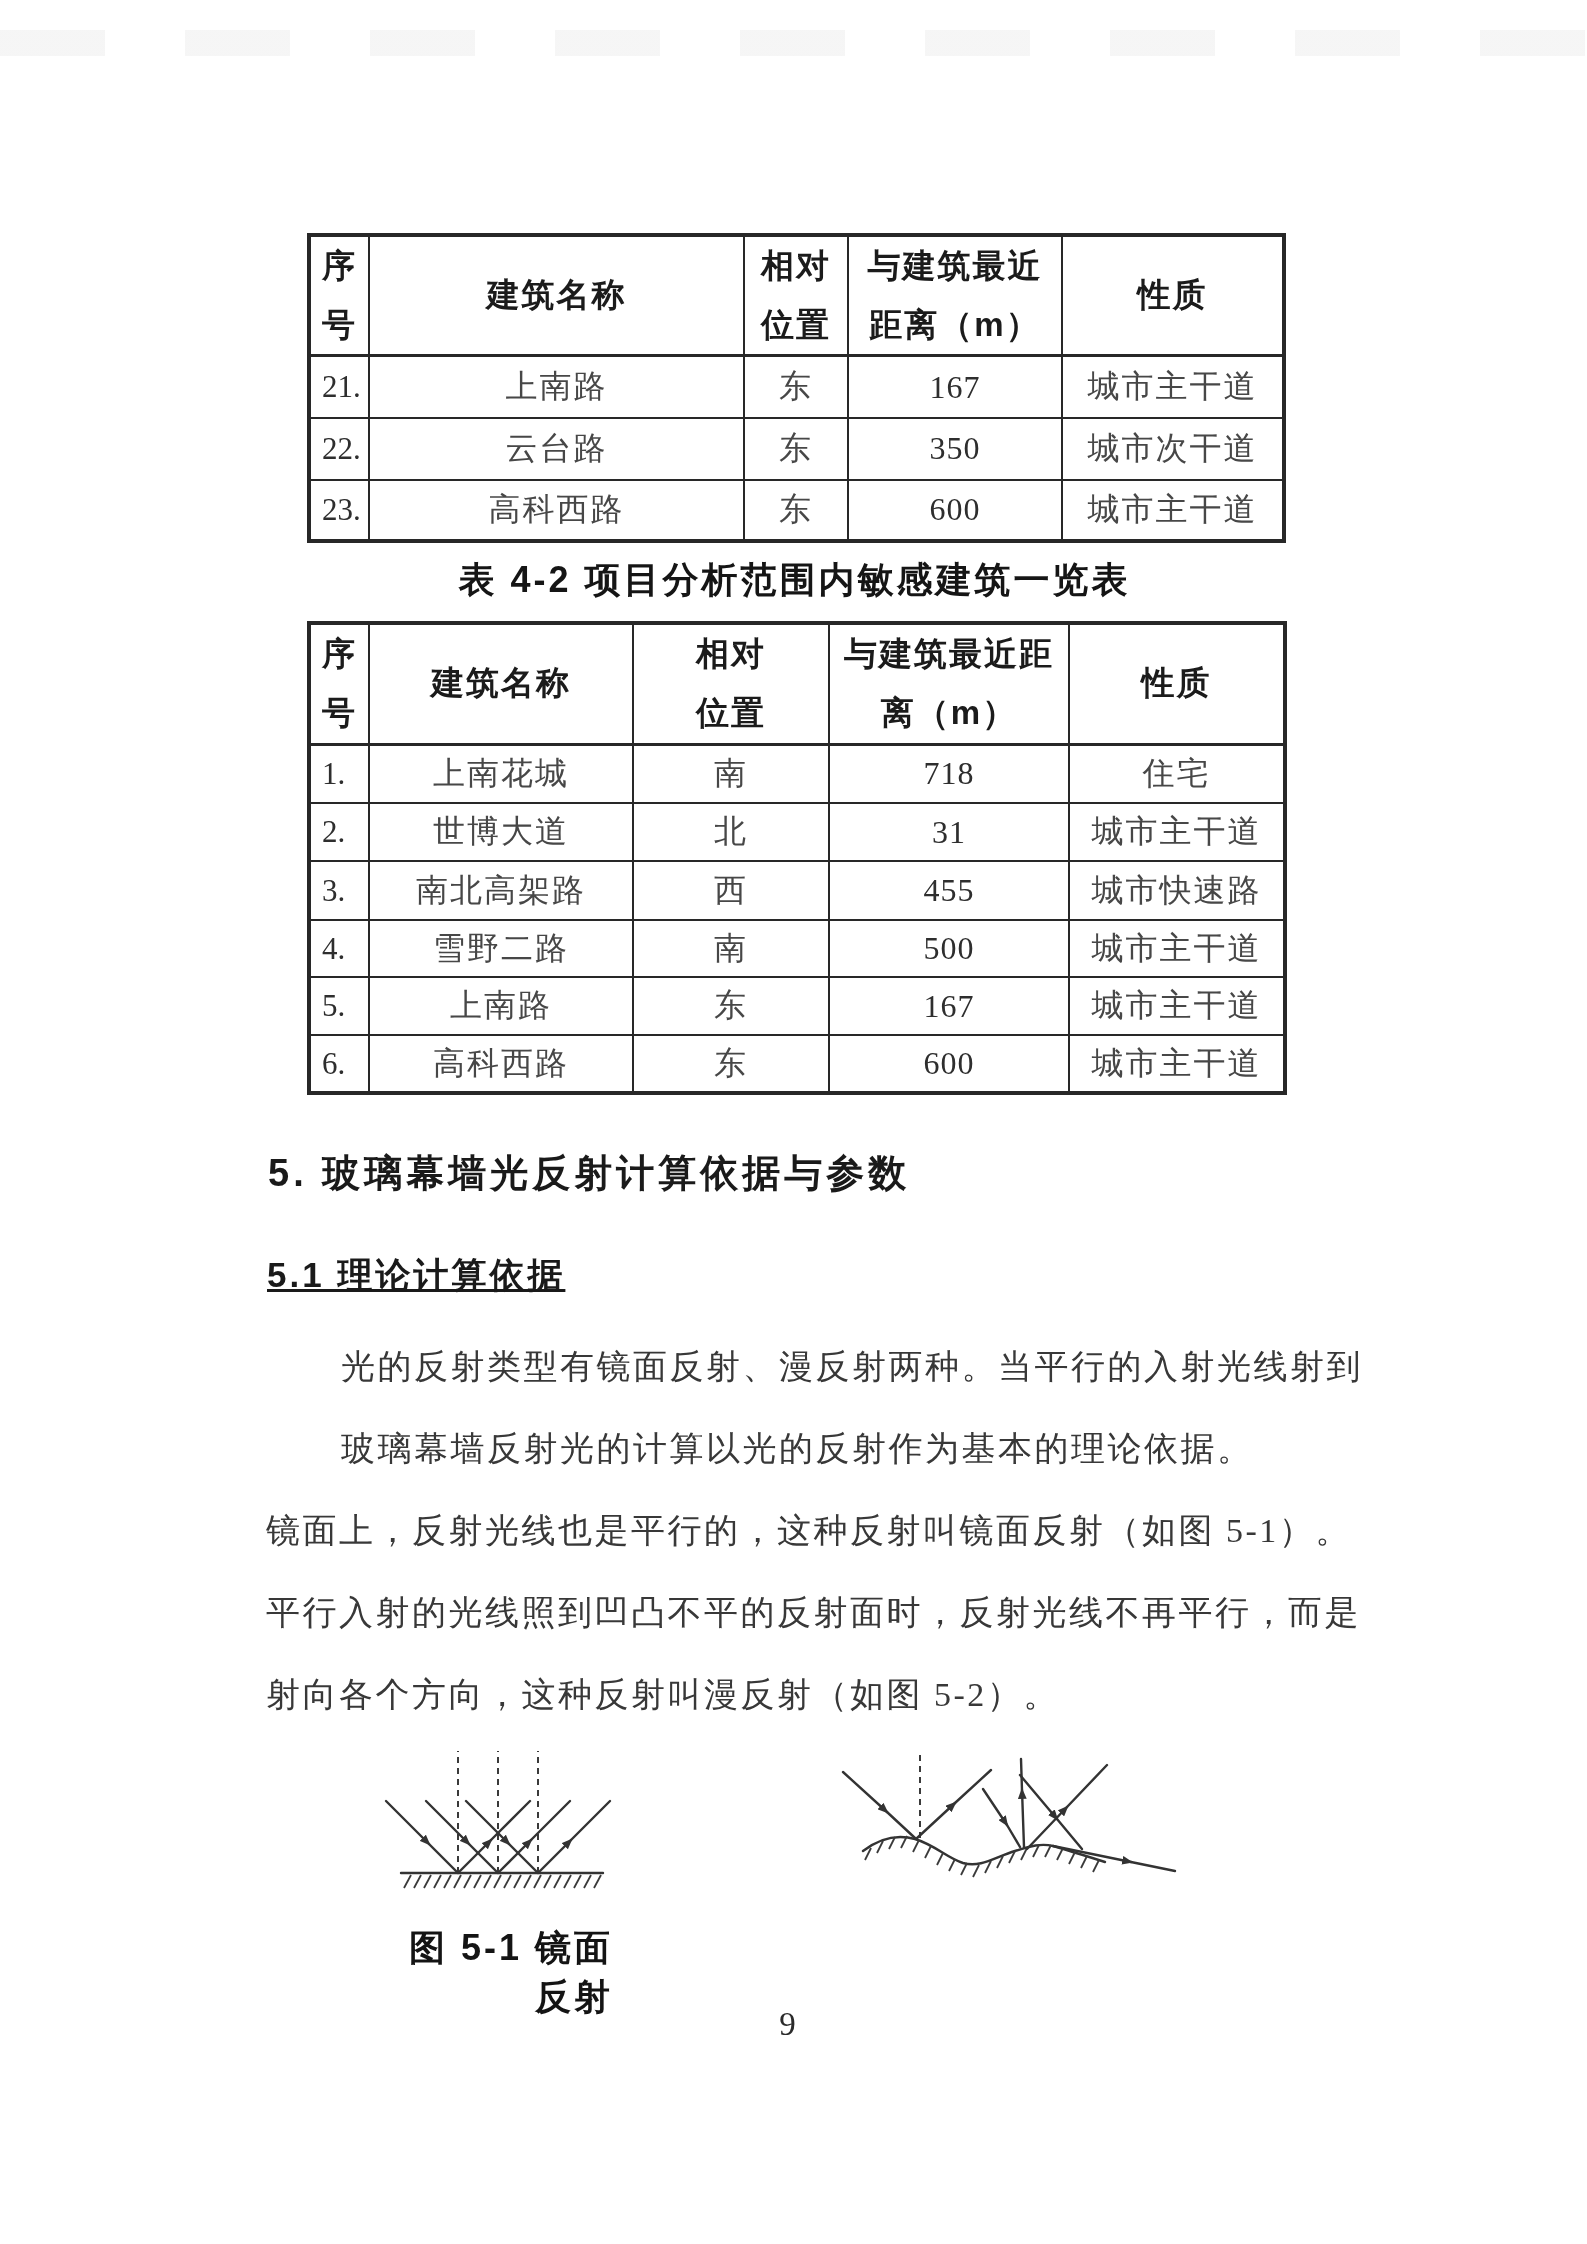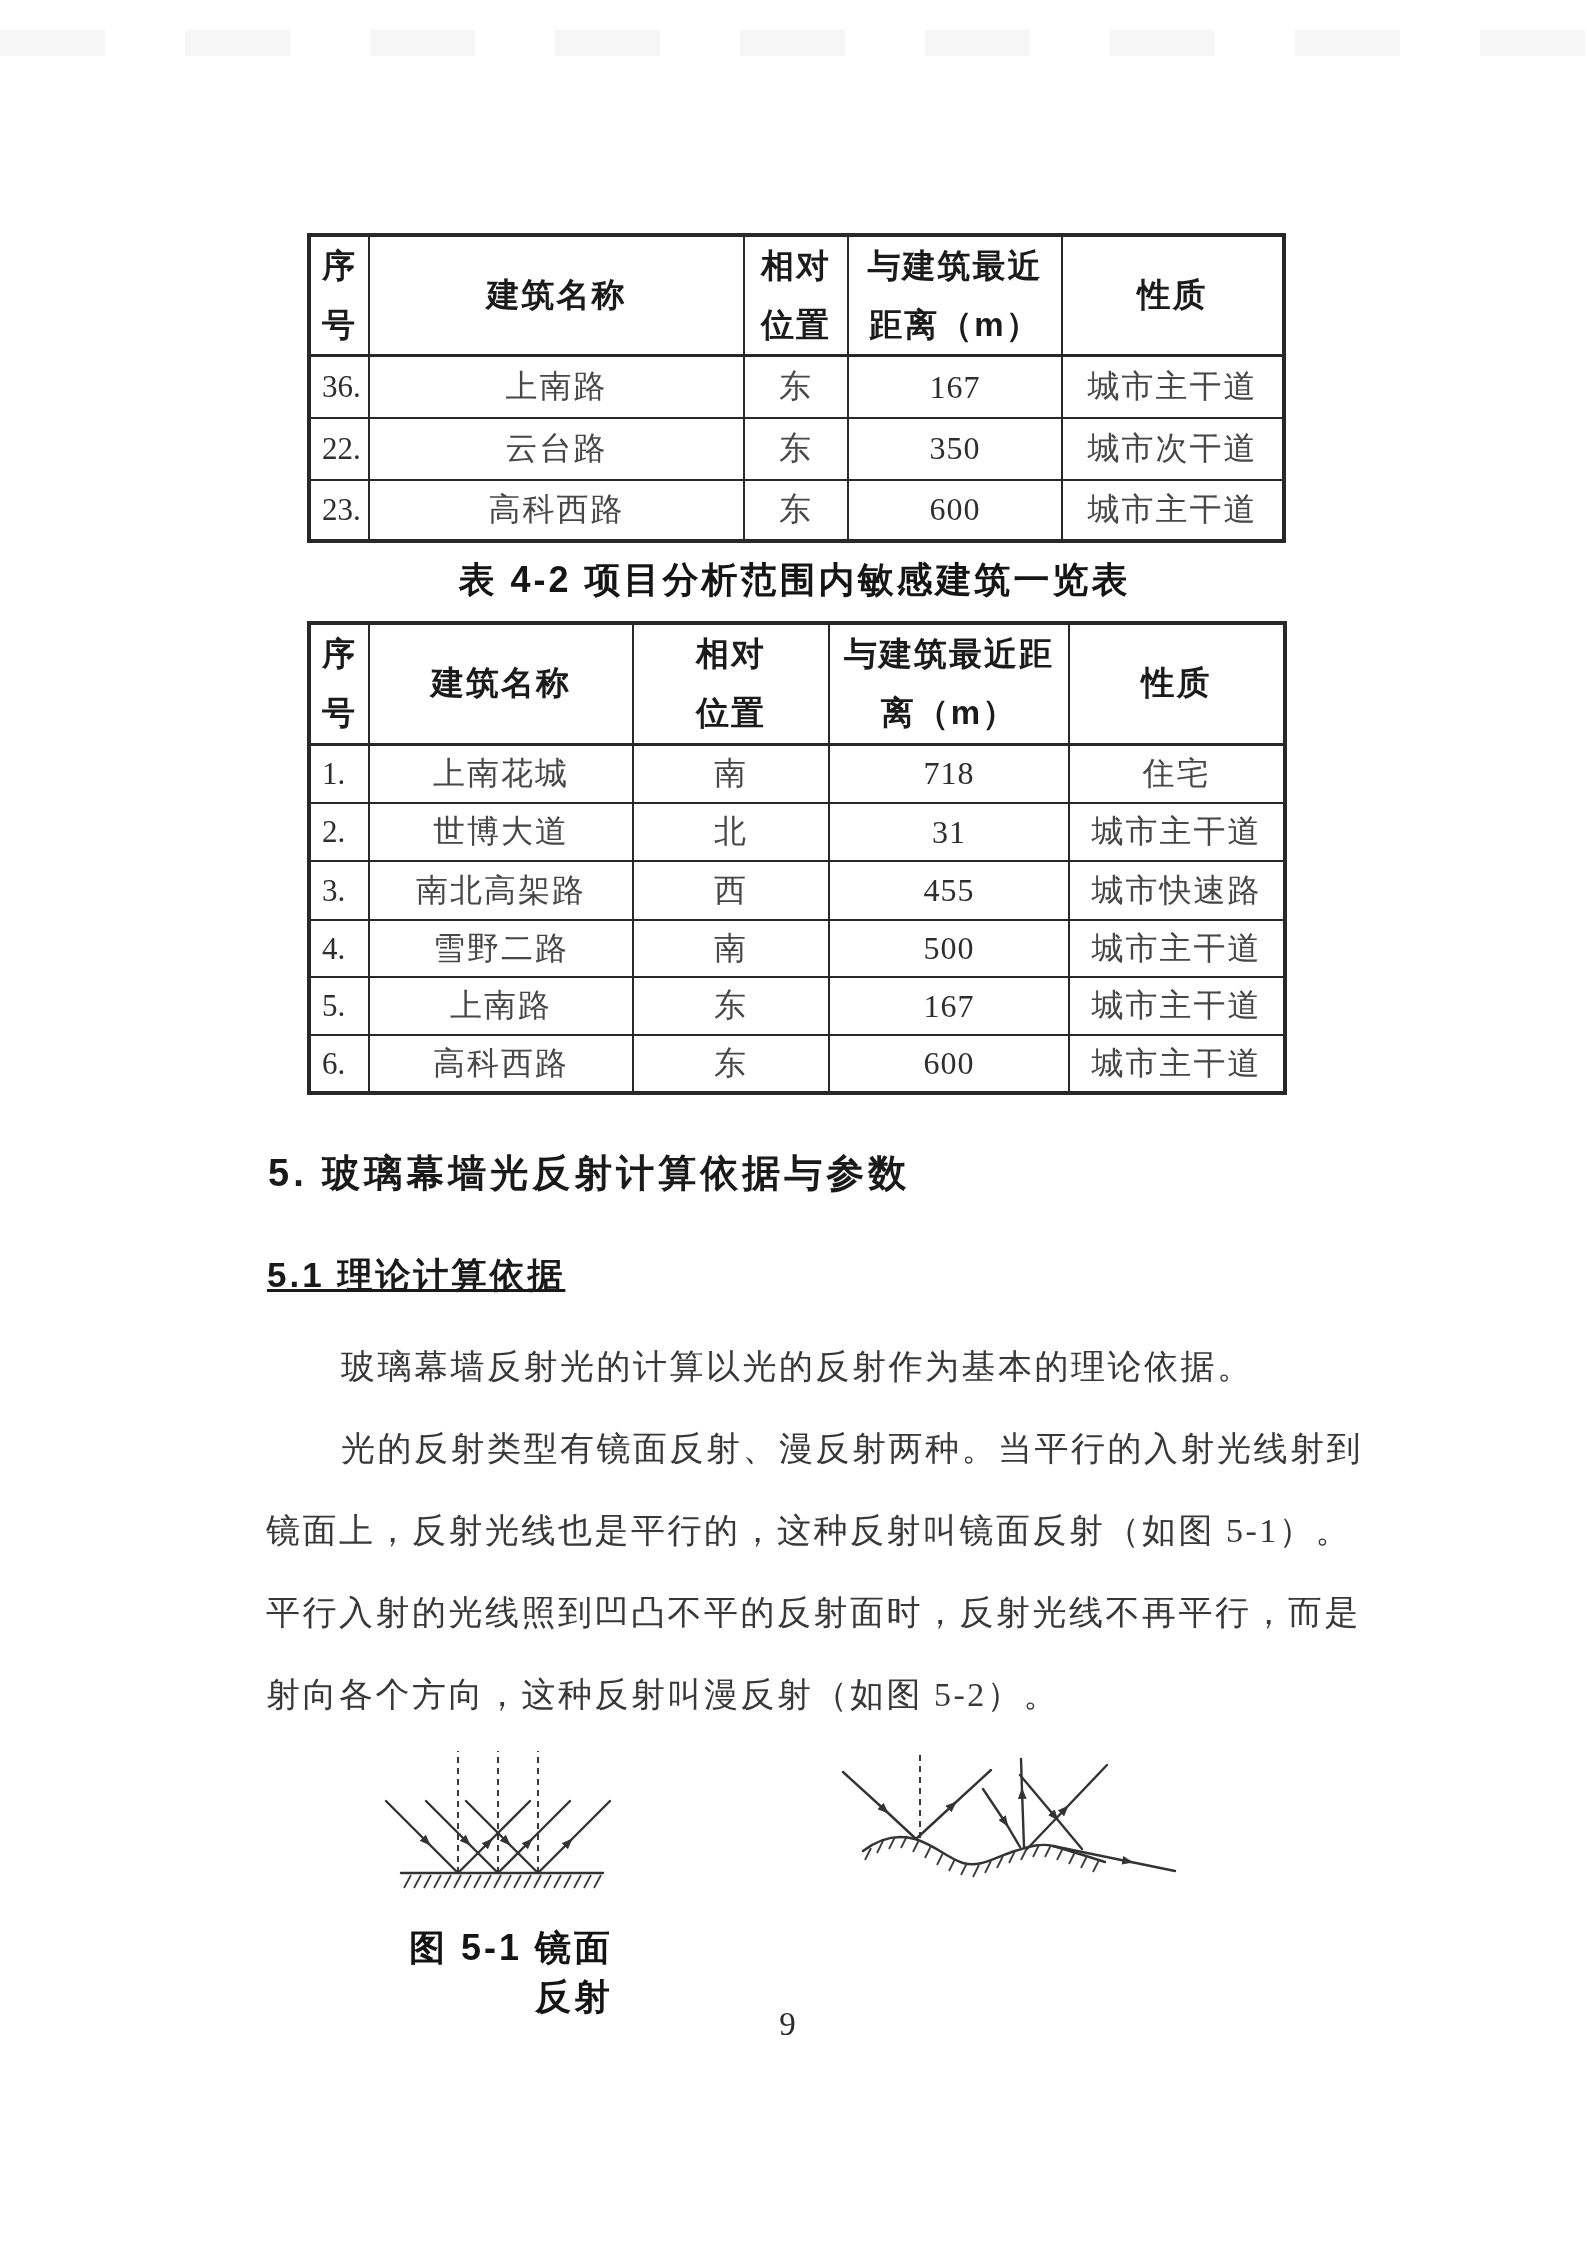--- a/index.html
+++ b/index.html
@@ -89,21 +89,21 @@
         <th>建筑名称</th>
         <th>相对
 位置</th>
         <th>与建筑最近
 距离（m）</th>
         <th>性质</th>
       </tr>
     </thead>
     <tbody>
       <tr style="height:62px">
-        <td class="no">36.</td>
+        <td class="no">21.</td>
         <td>上南路</td>
         <td>东</td>
         <td class="num">167</td>
         <td>城市主干道</td>
       </tr>
       <tr style="height:62px">
         <td class="no">22.</td>
         <td>云台路</td>
         <td>东</td>
         <td class="num">350</td>
@@ -184,22 +184,22 @@
         <td class="num">600</td>
         <td>城市主干道</td>
       </tr>
     </tbody>
   </table>
 
   <div class="h1">5. 玻璃幕墙光反射计算依据与参数</div>
   <div class="h2">5.1 理论计算依据</div>
 
   <div class="bodytext">
+    <div class="indent">光的反射类型有镜面反射、漫反射两种。当平行的入射光线射到</div>
     <div class="indent">玻璃幕墙反射光的计算以光的反射作为基本的理论依据。</div>
-    <div class="indent">光的反射类型有镜面反射、漫反射两种。当平行的入射光线射到</div>
     <div>镜面上，反射光线也是平行的，这种反射叫镜面反射（如图 5-1）。</div>
     <div>平行入射的光线照到凹凸不平的反射面时，反射光线不再平行，而是</div>
     <div>射向各个方向，这种反射叫漫反射（如图 5-2）。</div>
   </div>
 
   <div class="figure" style="left:377px;top:1745px;width:236px;height:150px;">
     <svg width="236" height="150" viewBox="0 0 236 150">
       <defs>
         <marker id="ah1" viewBox="0 0 10 8" refX="8" refY="4" markerWidth="11" markerHeight="9" orient="auto" markerUnits="userSpaceOnUse">
           <path d="M0,0 L10,4 L0,8 z" fill="#333333"></path>

